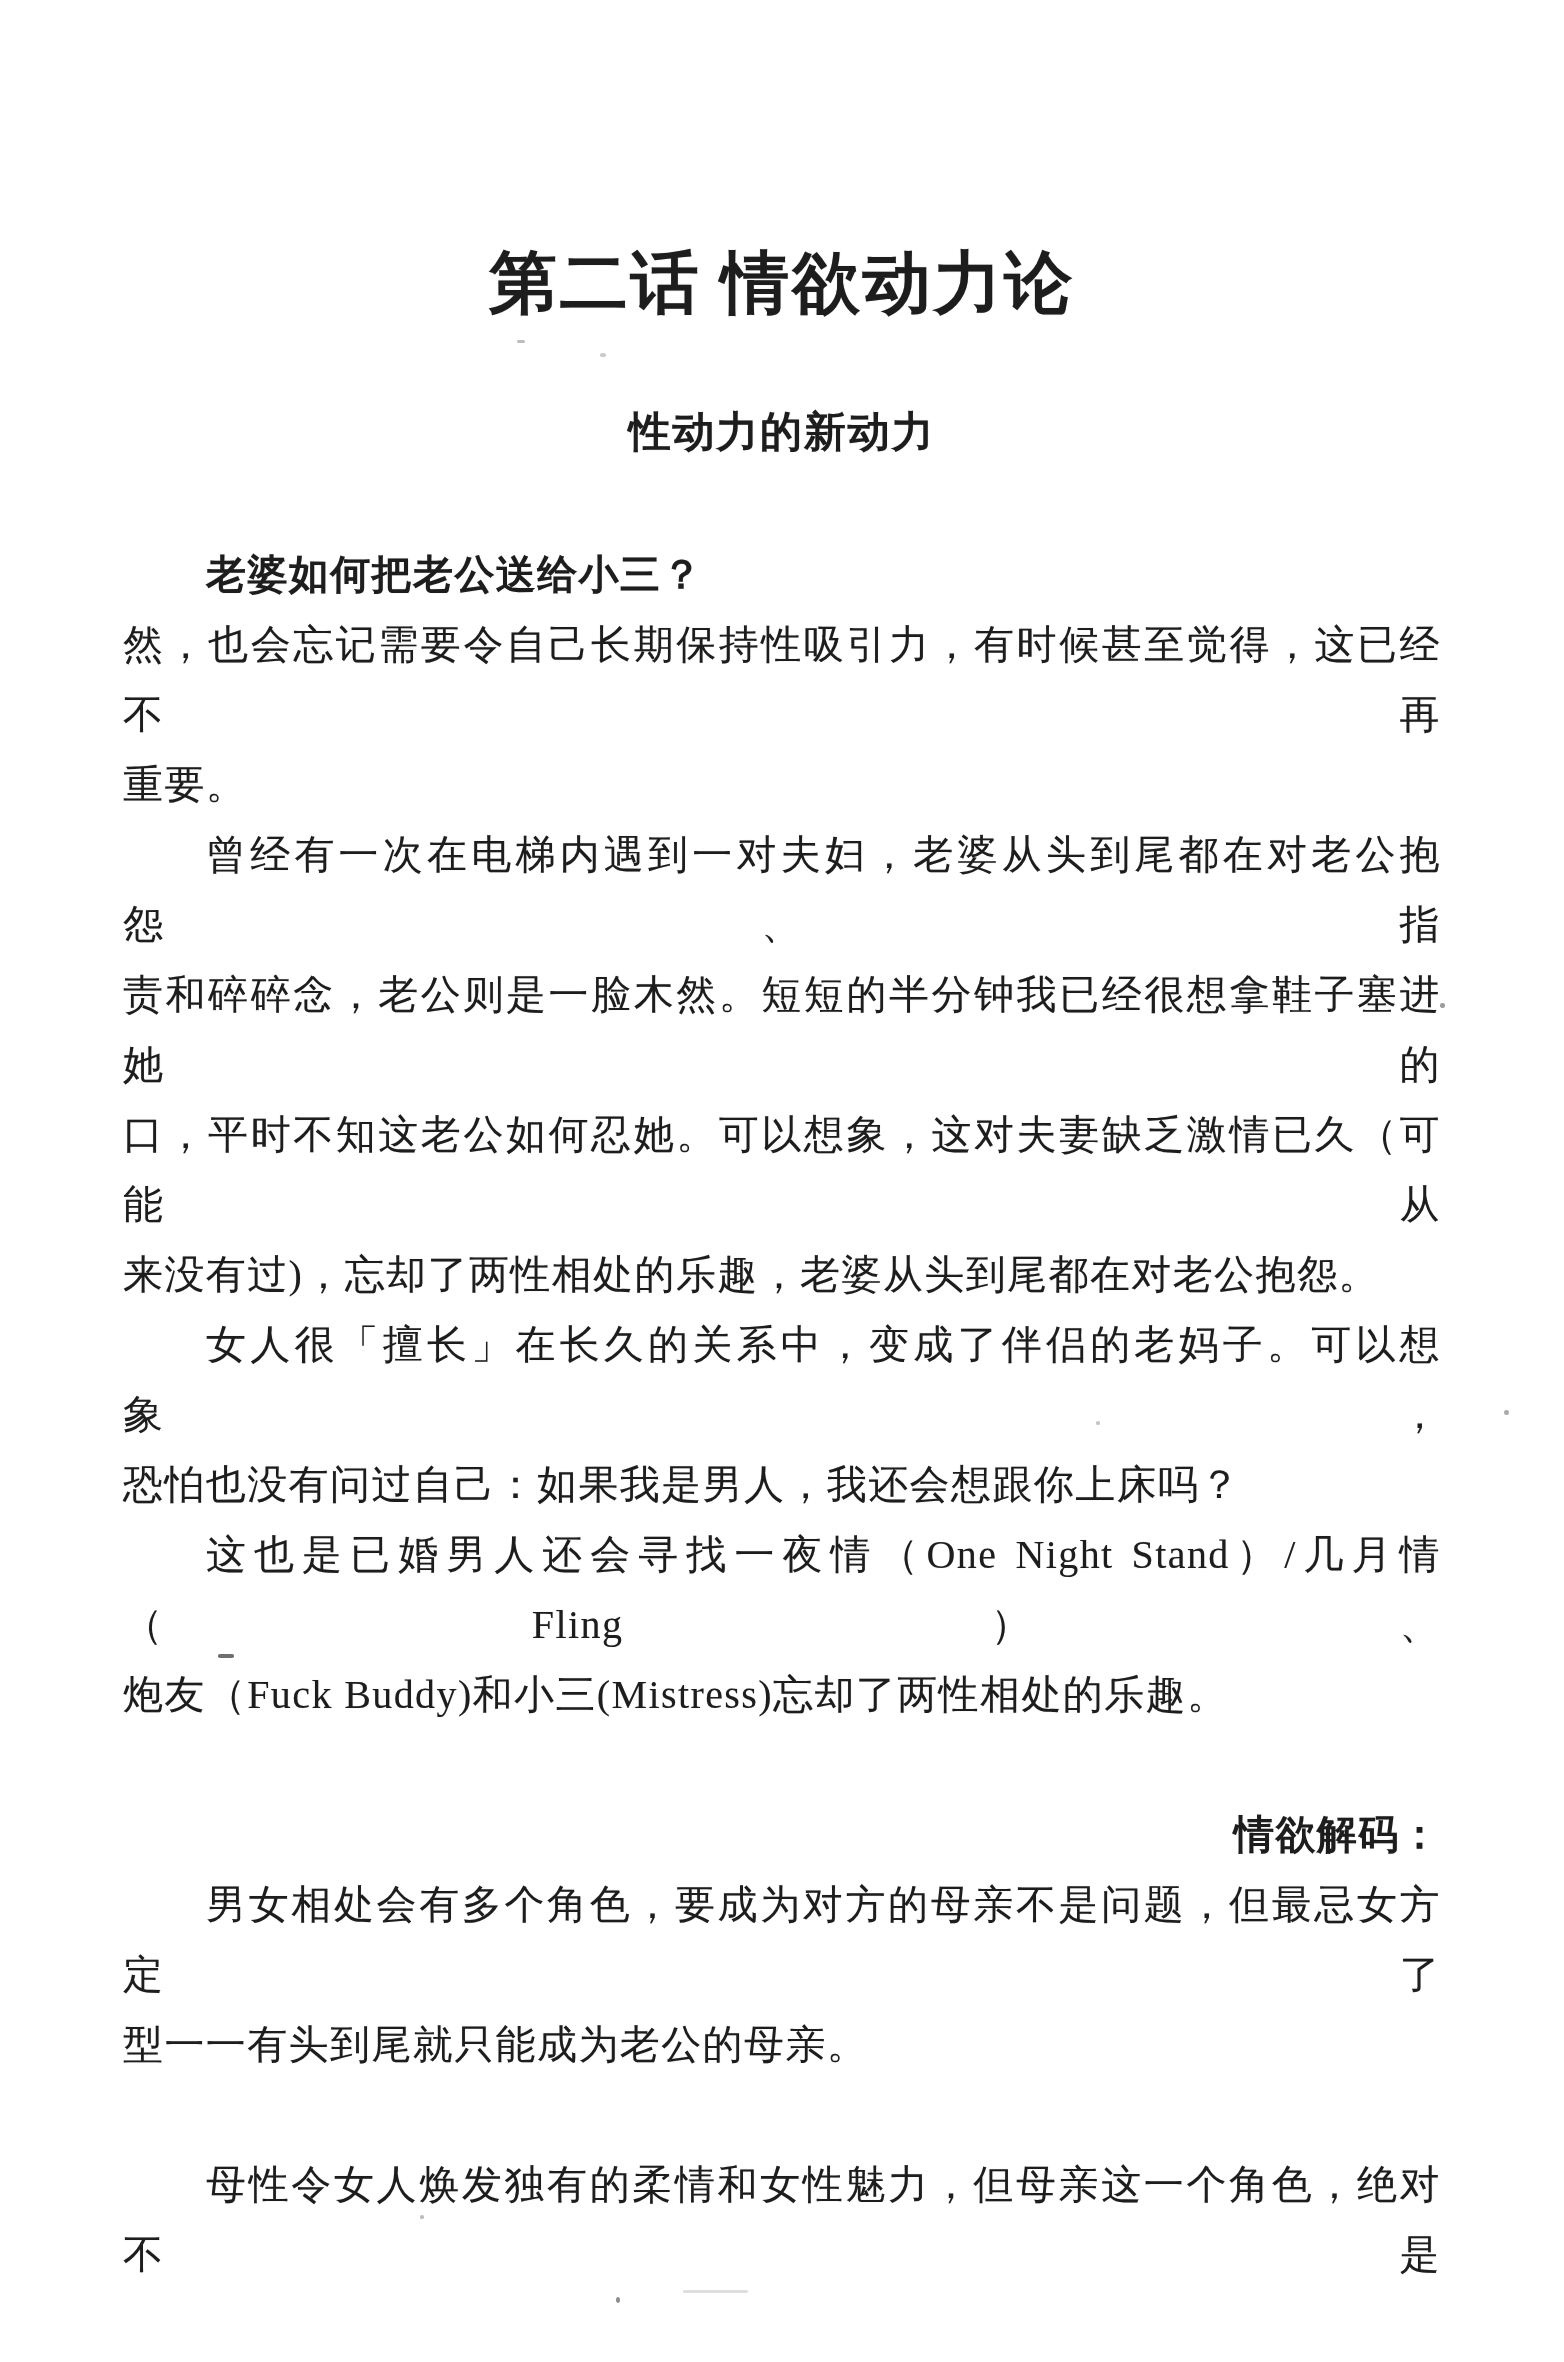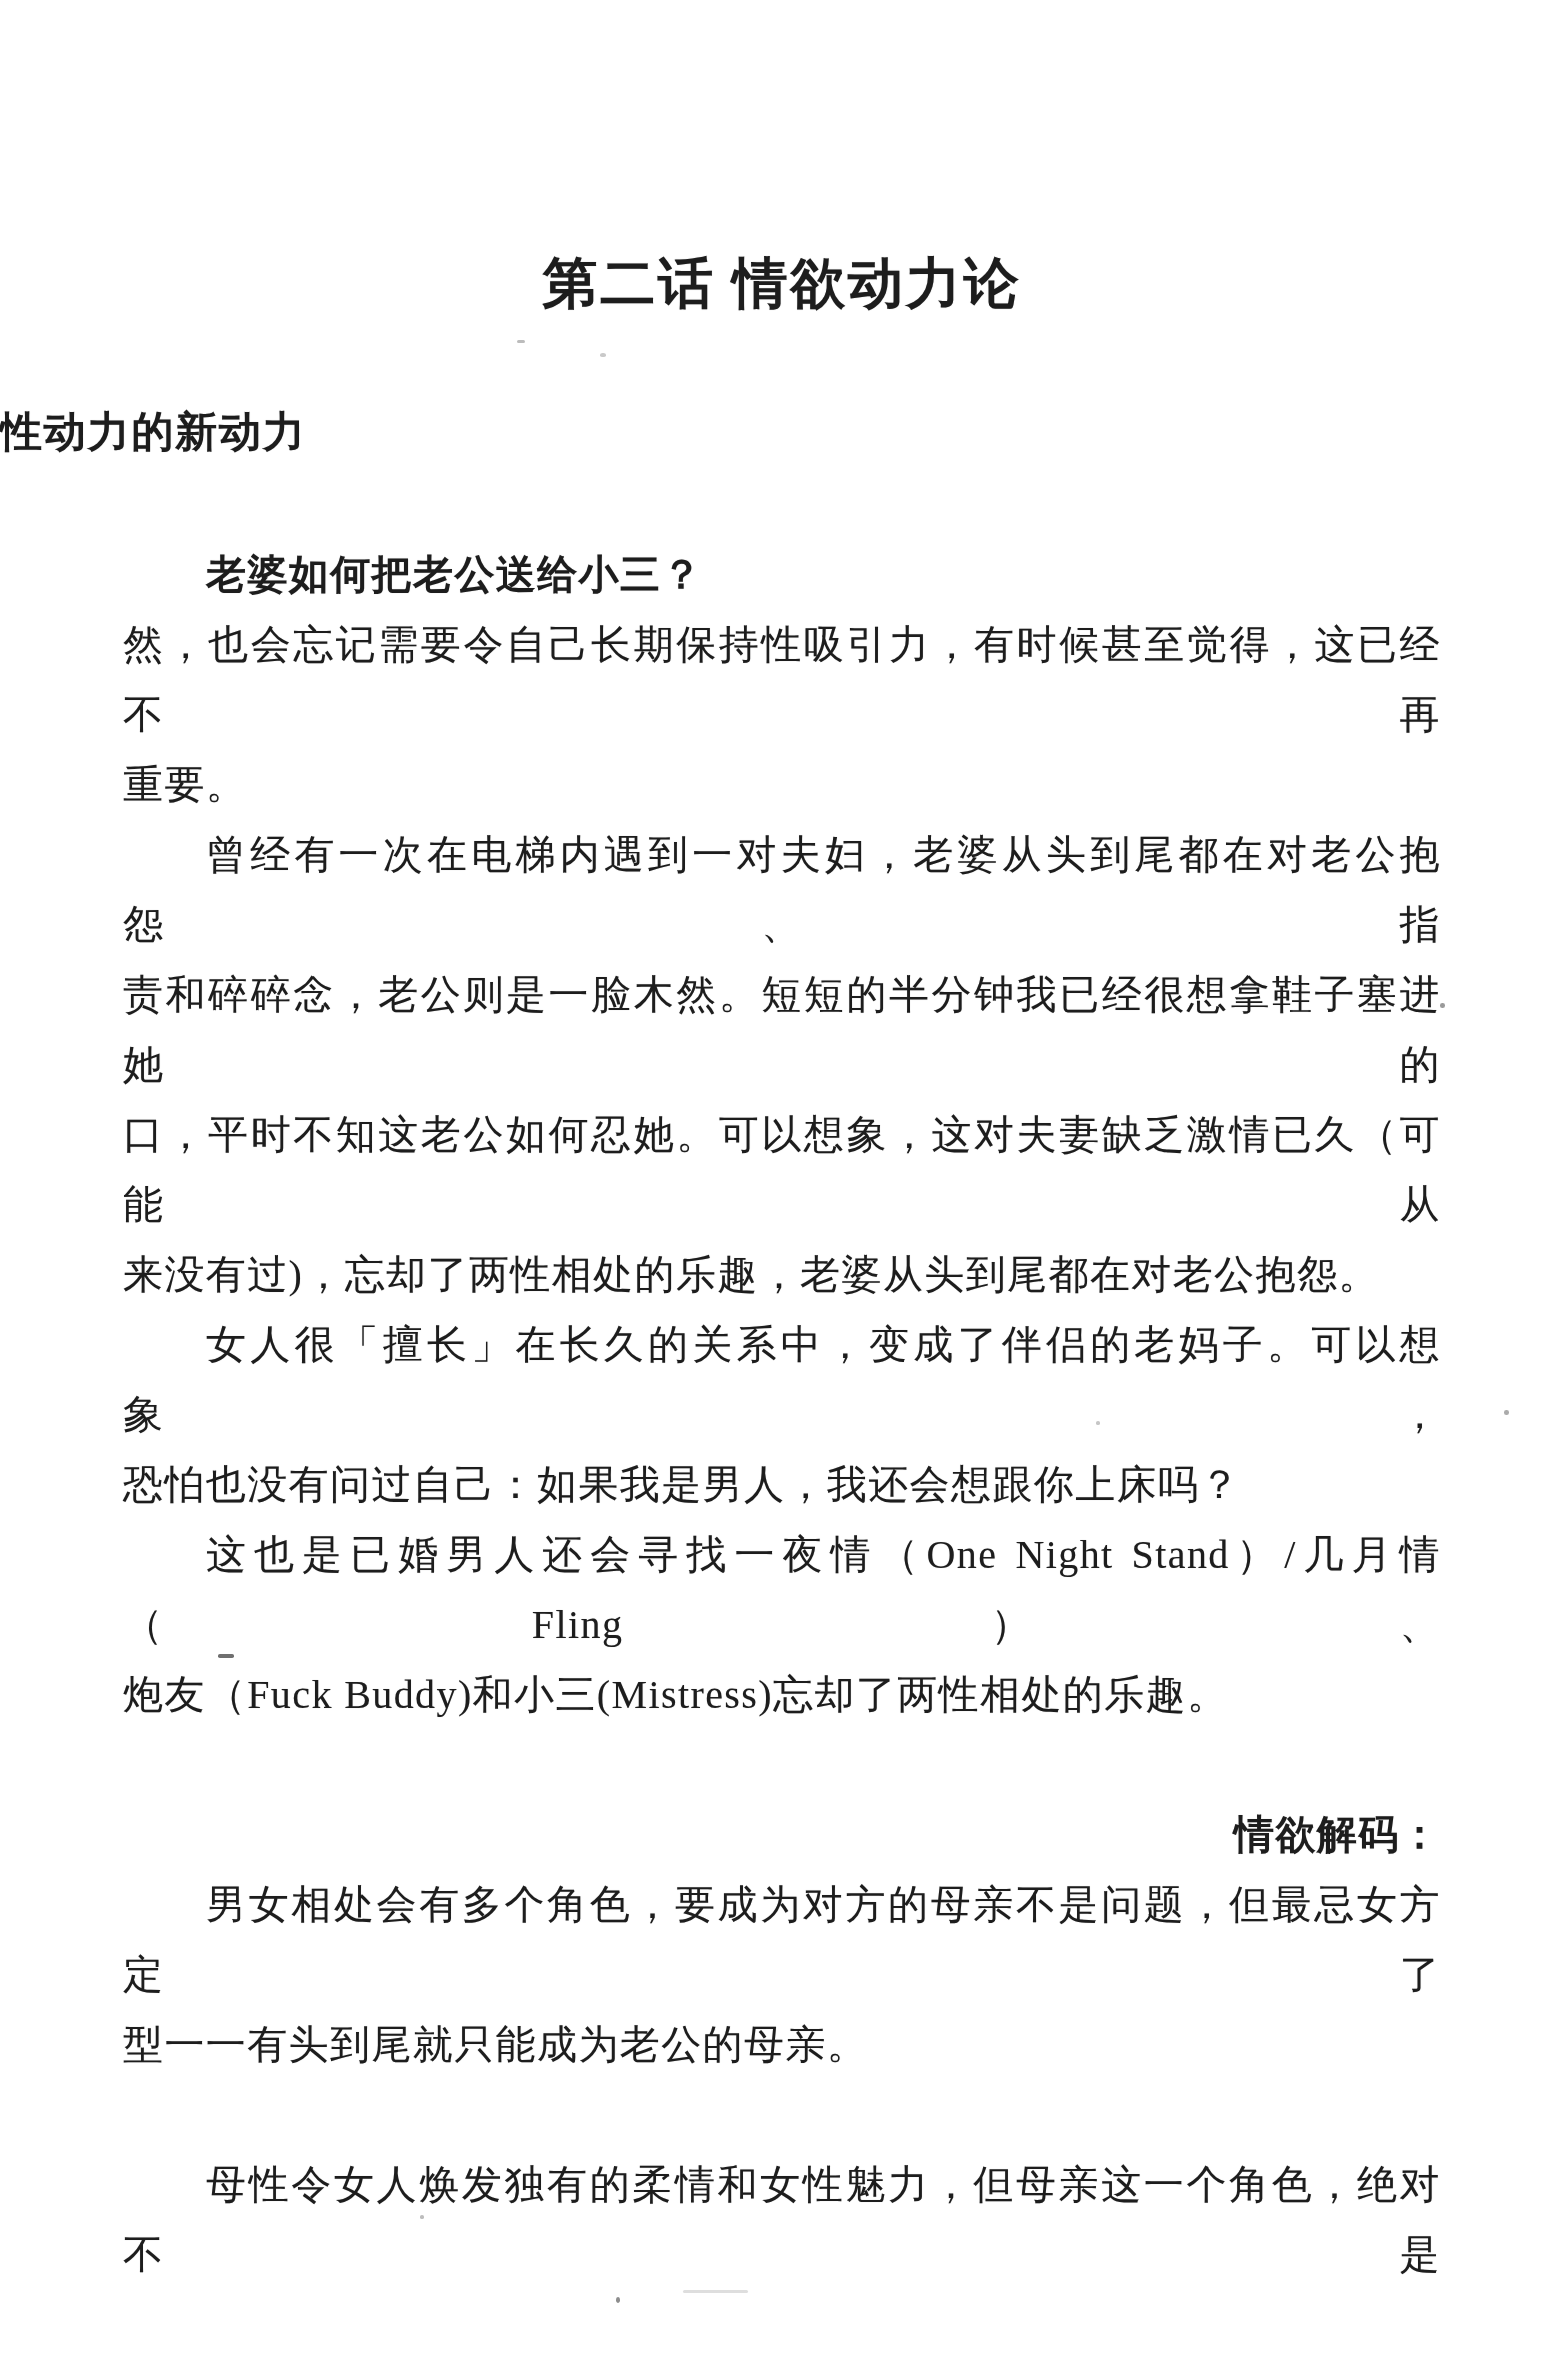--- a/index.html
+++ b/index.html
@@ -11,32 +11,33 @@
     overflow: hidden;
     font-family: "Liberation Serif", "DejaVu Serif", serif;
     color: #1d1d1d;
   }
   .page {
     position: absolute;
     inset: 0;
   }
   .chapter-title {
     margin: 251px 0 0 0;
-    font-size: 55px;
+    font-size: 68px;
     font-weight: bold;
     line-height: 65px;
     text-align: center;
     letter-spacing: 2.8px;
     text-shadow: 0 0 0.9px rgba(0,0,0,0.35);
   }
   .section-subtitle {
     margin: 89px 0 0 0;
     font-size: 42px;
     font-weight: bold;
     line-height: 55px;
+    text-align: center;
     letter-spacing: 1.8px;
     text-shadow: 0 0 0.9px rgba(0,0,0,0.3);
   }
   .text {
     margin: 80px 123px 0 123px;
     font-size: 40px;
     line-height: 70px;
     letter-spacing: 1.4px;
     text-shadow: 0 0 0.9px rgba(0,0,0,0.28);
   }

